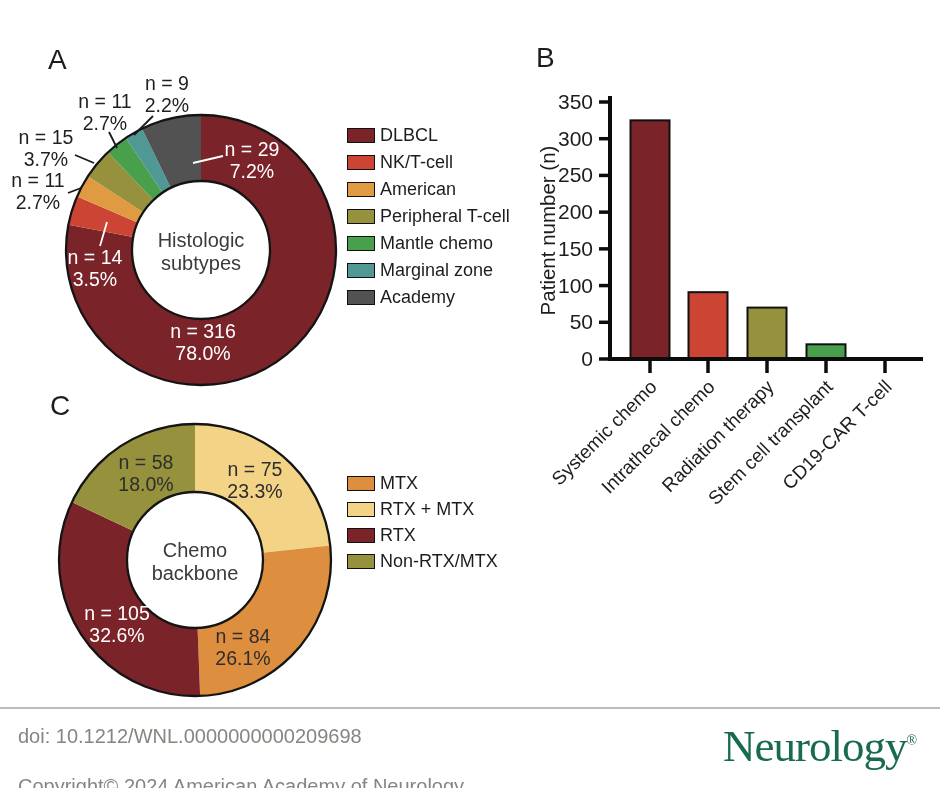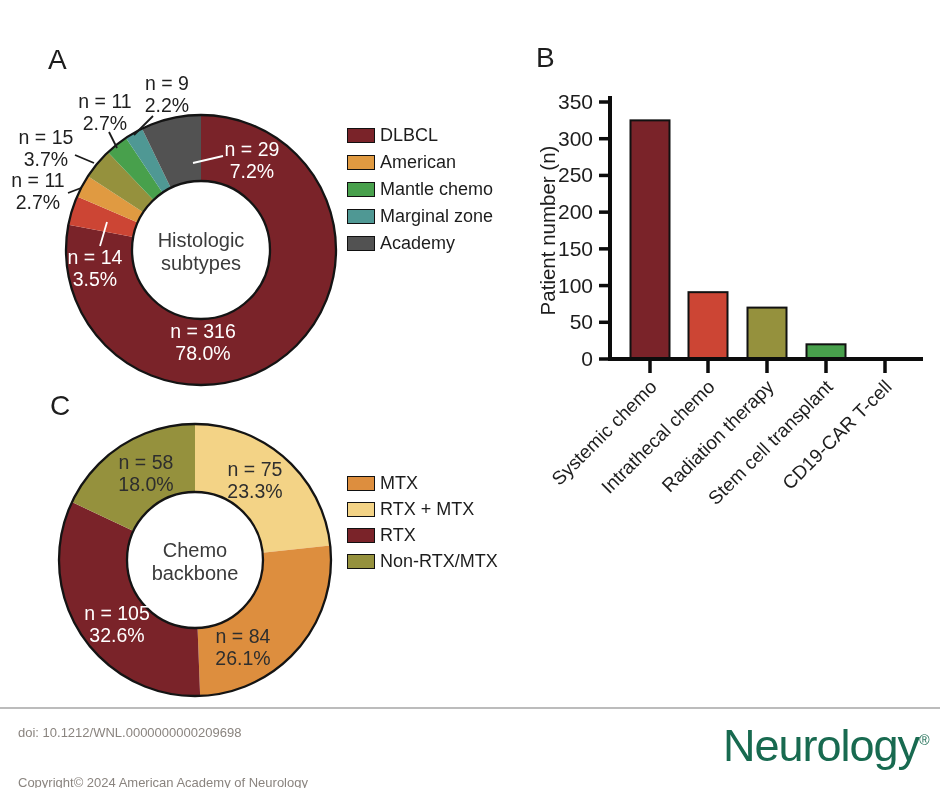--- a/index.html
+++ b/index.html
@@ -7,24 +7,24 @@
         font-family:"Liberation Sans", sans-serif;color:#1d1d1d;}
   .panel-letter{position:absolute;font-size:28px;color:#1d1d1d;}
   svg text{font-family:"Liberation Sans", sans-serif;}
   .legend{position:absolute;display:flex;flex-direction:column;}
   .legend-row{display:flex;align-items:center;}
   .legend-swatch{width:28px;height:15px;border:1.6px solid #111;box-sizing:border-box;flex:0 0 auto;}
   .legend-label{margin-left:5px;font-size:18px;color:#1d1d1d;white-space:nowrap;}
   #legend-a .legend-row{height:27px;}
   #legend-c .legend-row{height:26px;}
   #footer-divider{position:absolute;left:0;top:707px;width:940px;height:2px;background:#bcbcbc;}
-  .footer-text{position:absolute;left:18px;font-size:13px;color:#8a847f;}
+  .footer-text{position:absolute;left:18px;font-size:20px;color:#8a847f;}
   #doi-line{top:725px;}
   #copyright-line{top:751px;margin-top:24px;}
-  #journal-logo{position:absolute;left:723px;top:720px;font-family:Liberation Sans, sans-serif;
+  #journal-logo{position:absolute;left:723px;top:720px;font-family:Liberation Serif, serif;
                 font-size:45px;color:#186a50;letter-spacing:-1px;white-space:nowrap;}
   #journal-logo sup{font-size:14px;letter-spacing:0;}
 </style>
 </head>
 <body>
 
 <div id="page">
 
   <div class="panel-letter" style="left:48px;top:44px;">A</div>
   <div class="panel-letter" style="left:536px;top:42px;">B</div>
@@ -55,22 +55,30 @@
       <text x="242" y="100" fill="#ffffff" font-size="19.5" text-anchor="middle"><tspan x="242" y="96">n = 29</tspan><tspan x="242" y="118">7.2%</tspan></text>
       <text x="191" y="190" fill="#3b3b3b" font-size="20" text-anchor="middle"><tspan x="191" y="187">Histologic</tspan><tspan x="191" y="210">subtypes</tspan></text>
     </svg>
 
   <div id="legend-a" class="legend" style="left:347px;top:122px;">
       <div class="legend-row">
         <span class="legend-swatch" style="background: rgb(122, 35, 41);"></span>
         <span class="legend-label">DLBCL</span>
       </div>
       <div class="legend-row">
+        <span class="legend-swatch" style="background: rgb(204, 69, 52);"></span>
+        <span class="legend-label">NK/T-cell</span>
+      </div>
+      <div class="legend-row">
         <span class="legend-swatch" style="background: rgb(224, 154, 65);"></span>
         <span class="legend-label">American</span>
+      </div>
+      <div class="legend-row">
+        <span class="legend-swatch" style="background: rgb(149, 145, 61);"></span>
+        <span class="legend-label">Peripheral T-cell</span>
       </div>
       <div class="legend-row">
         <span class="legend-swatch" style="background: rgb(72, 160, 76);"></span>
         <span class="legend-label">Mantle chemo</span>
       </div>
       <div class="legend-row">
         <span class="legend-swatch" style="background: rgb(79, 152, 148);"></span>
         <span class="legend-label">Marginal zone</span>
       </div>
       <div class="legend-row">

